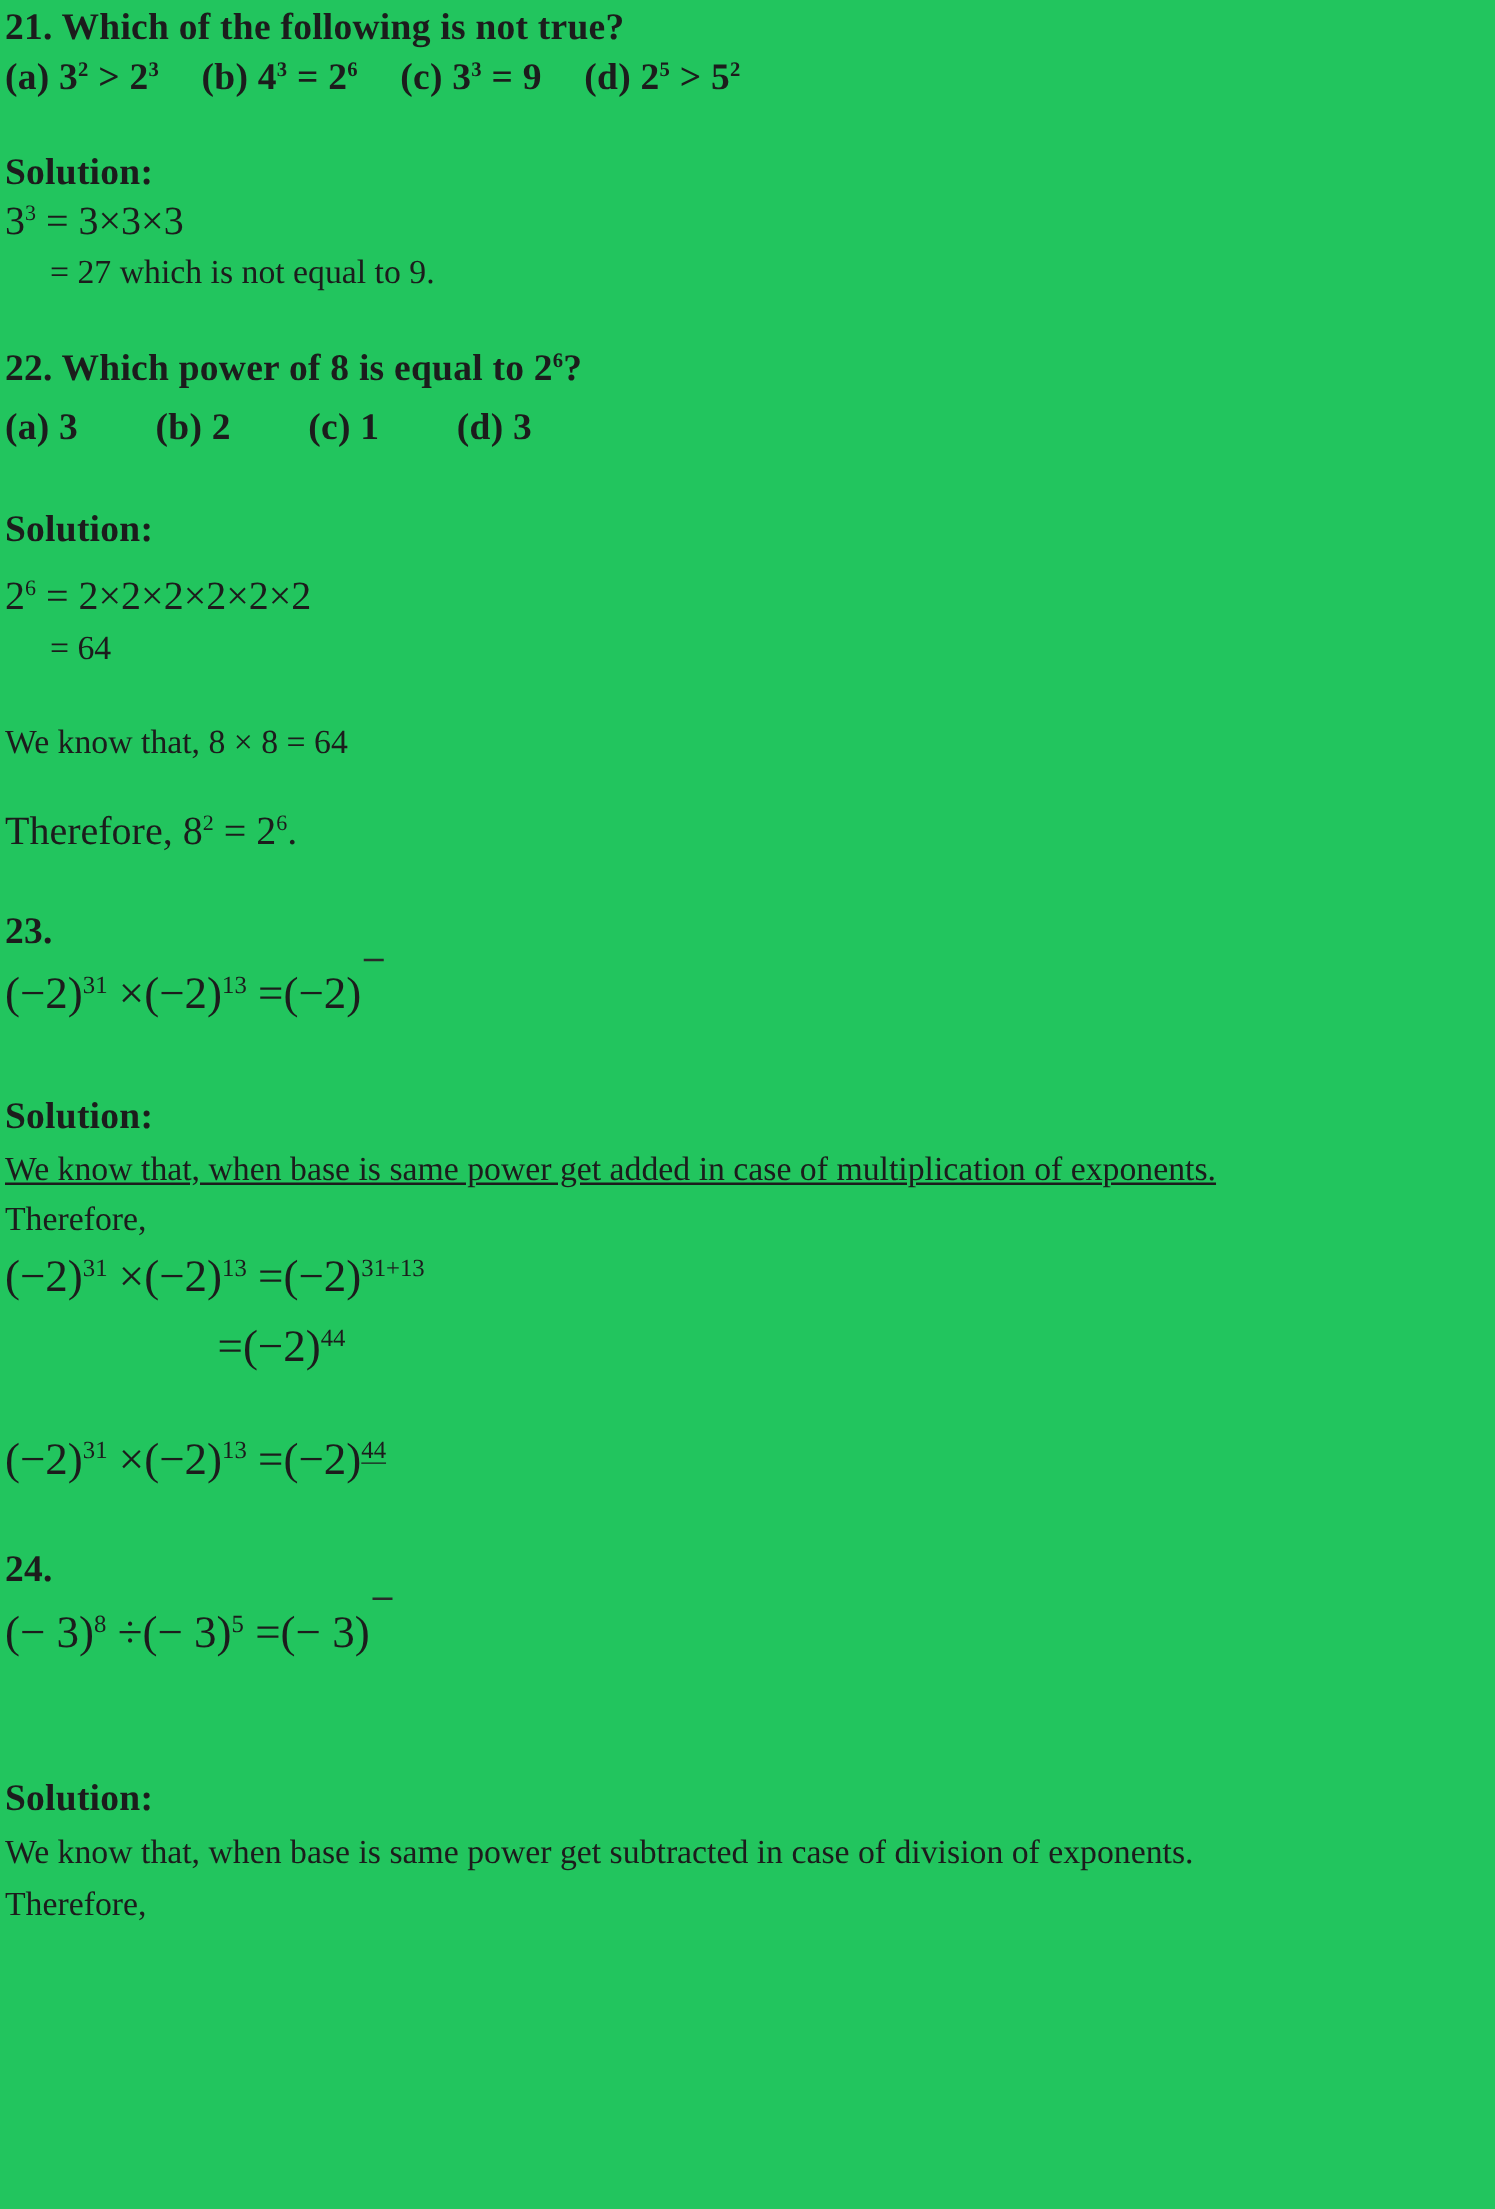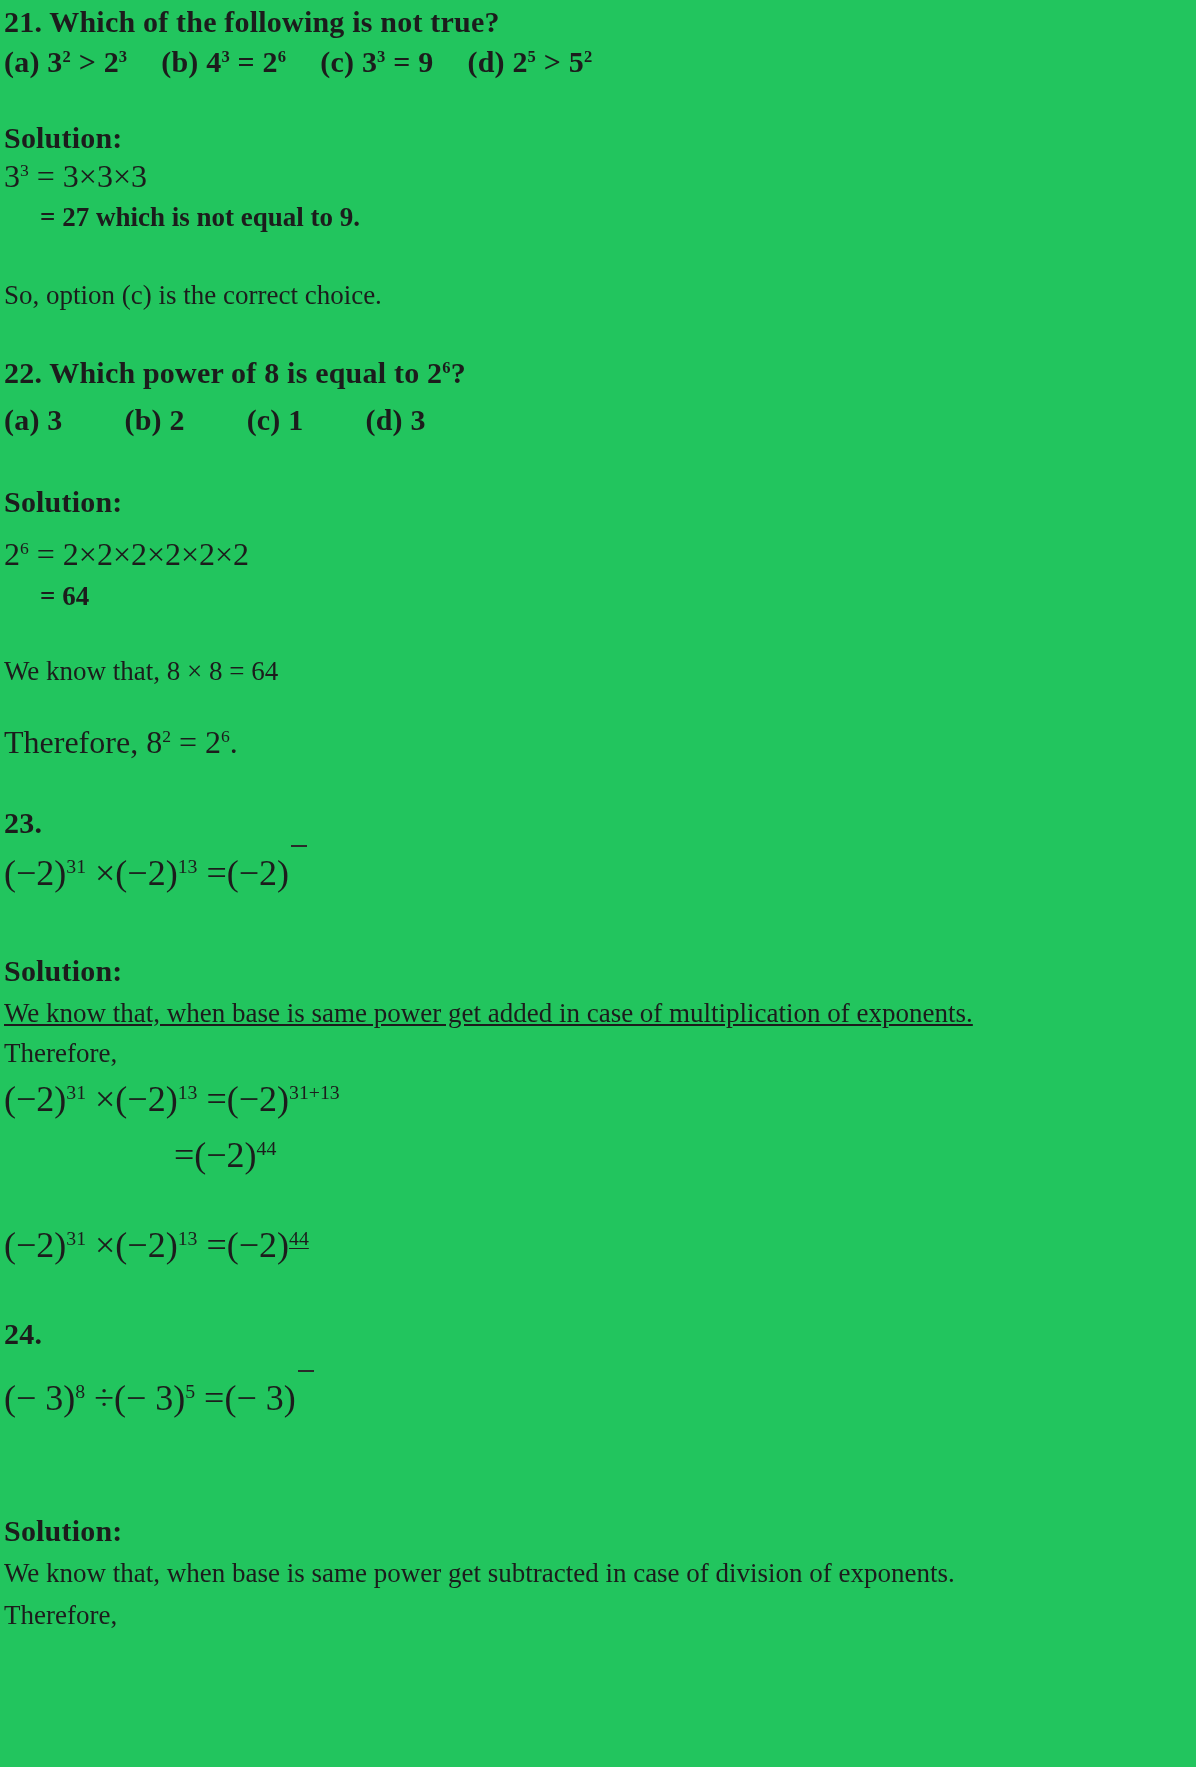--- a/index.html
+++ b/index.html
@@ -51,21 +51,21 @@
     height: 0;
     border-top: 2.4px solid #2a2a2a;
     vertical-align: 1.05em;
     margin-left: 2px;
   }
   .opts {
     display: flex;
   }
   .opts-21 { gap: 34px; }
   .opts-22 { gap: 62px; }
-  .indent1 { margin-left: 36px; font-weight: bold; }
+  .indent1 { margin-left: 36px; }
   .indent-eq { margin-left: 170px; }
 </style>
 </head>
 <body>
 
 <div class="page">
 
   <div class="h" style="margin-top:0;">21. Which of the following is not true?</div>
 
   <div class="opts opts-21 h" style="margin-top:0;">
@@ -74,21 +74,20 @@
     <span>(c) 3<sup>3</sup> = 9</span>
     <span>(d) 2<sup>5</sup> &gt; 5<sup>2</sup></span>
   </div>
 
   <div class="h" style="margin-top:36px;">Solution:</div>
 
   <div class="bodymath" style="margin-top:0;">3<sup>3</sup> = 3×3×3</div>
 
   <div class="body indent1" style="margin-top:6px;">= 27 which is not equal to 9.</div>
 
-  <div class="body" style="margin-top:44px;">So, option (c) is the correct choice.</div>
 
   <div class="h" style="margin-top:41px;">22. Which power of 8 is equal to 2<sup>6</sup>?</div>
 
   <div class="opts opts-22 h" style="margin-top:7px;">
     <span>(a) 3</span>
     <span>(b) 2</span>
     <span>(c) 1</span>
     <span>(d) 3</span>
   </div>
 
@@ -115,21 +114,21 @@
   <div class="body" style="margin-top:6px;">Therefore,</div>
 
   <div class="math" style="margin-top:2px;">(−2)<sup>31</sup> ×(−2)<sup>13</sup> =(−2)<sup>31+13</sup></div>
 
   <div class="math indent-eq" style="margin-top:2px;">=(−2)<sup>44</sup></div>
 
   <div class="math" style="margin-top:36px;">(−2)<sup>31</sup> ×(−2)<sup>13</sup> =(−2)<sup class="sup-u">44</sup></div>
 
   <div class="h" style="margin-top:42px;">24.</div>
 
-  <div class="math" style="margin-top:16px;">(− 3)<sup>8</sup> ÷(− 3)<sup>5</sup> =(− 3)<span class="sup-blank"></span></div>
+  <div class="math" style="margin-top:2px;">(− 3)<sup>8</sup> ÷(− 3)<sup>5</sup> =(− 3)<span class="sup-blank"></span></div>
 
   <div class="h" style="margin-top:86px;">Solution:</div>
 
   <div class="body" style="margin-top:5px;">We know that, when base is same power get subtracted in case of division of exponents.</div>
 
   <div class="body" style="margin-top:8px;">Therefore,</div>
 
 </div>
 
 </body></html>

